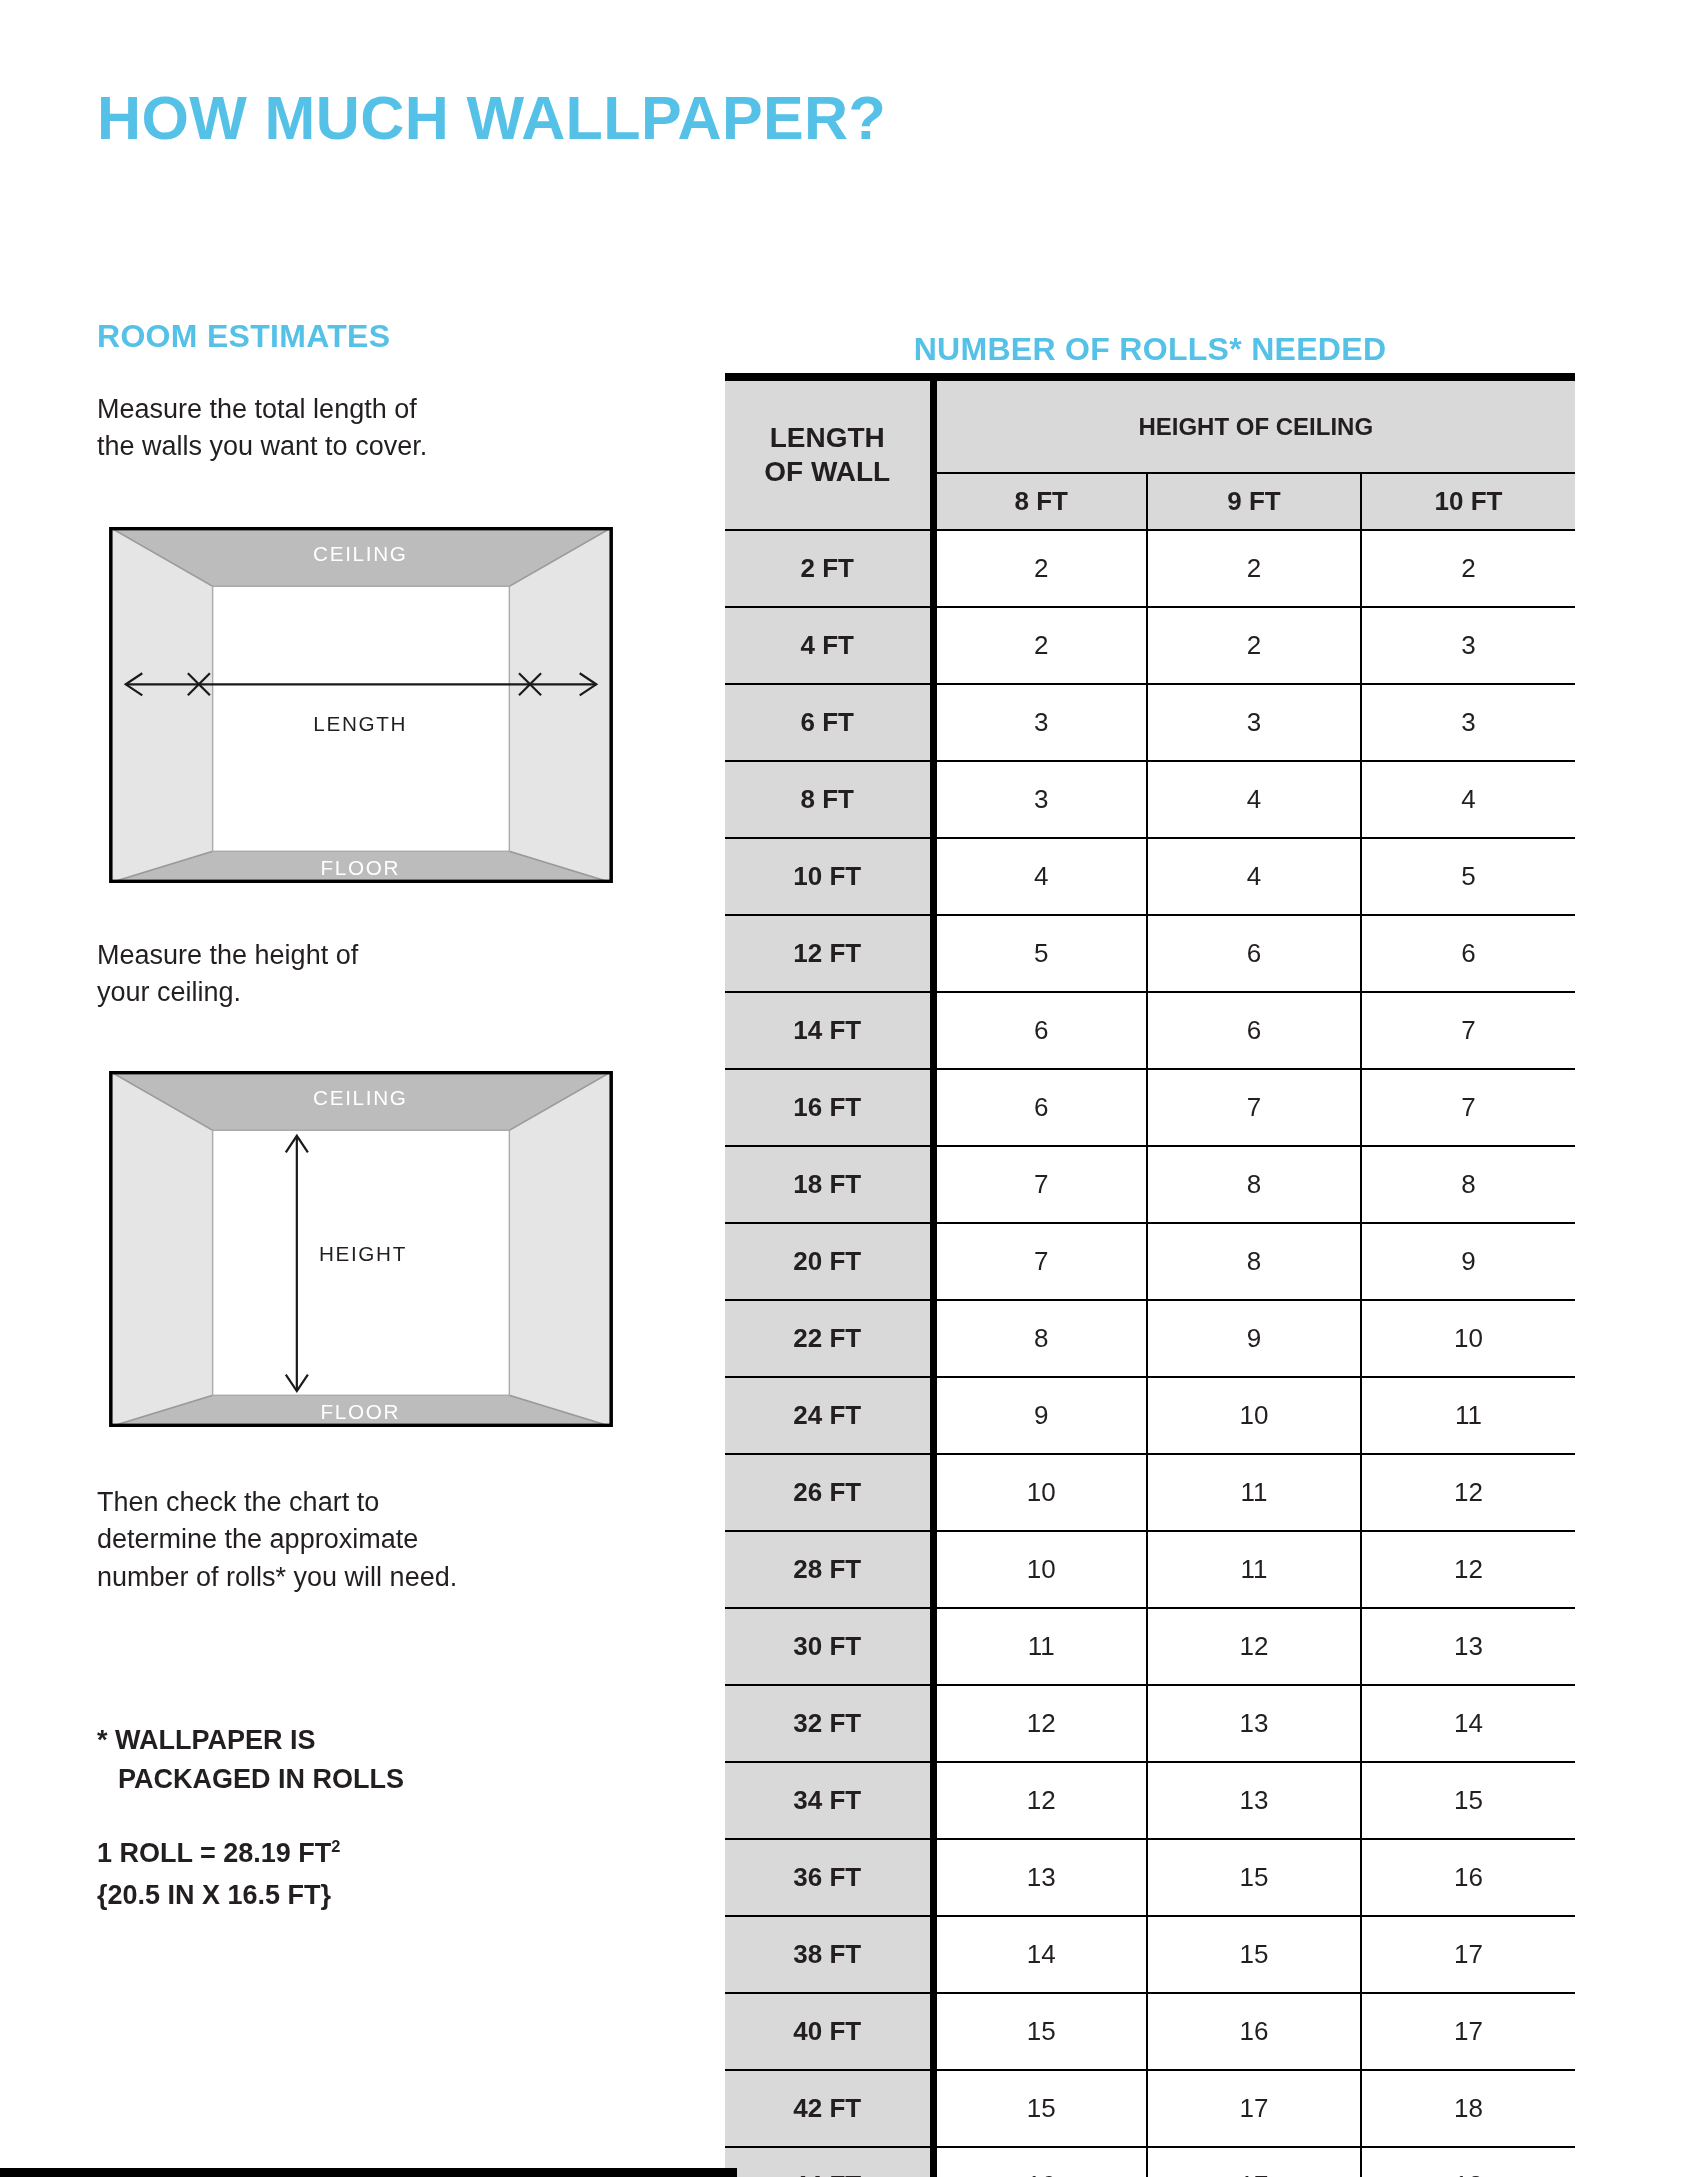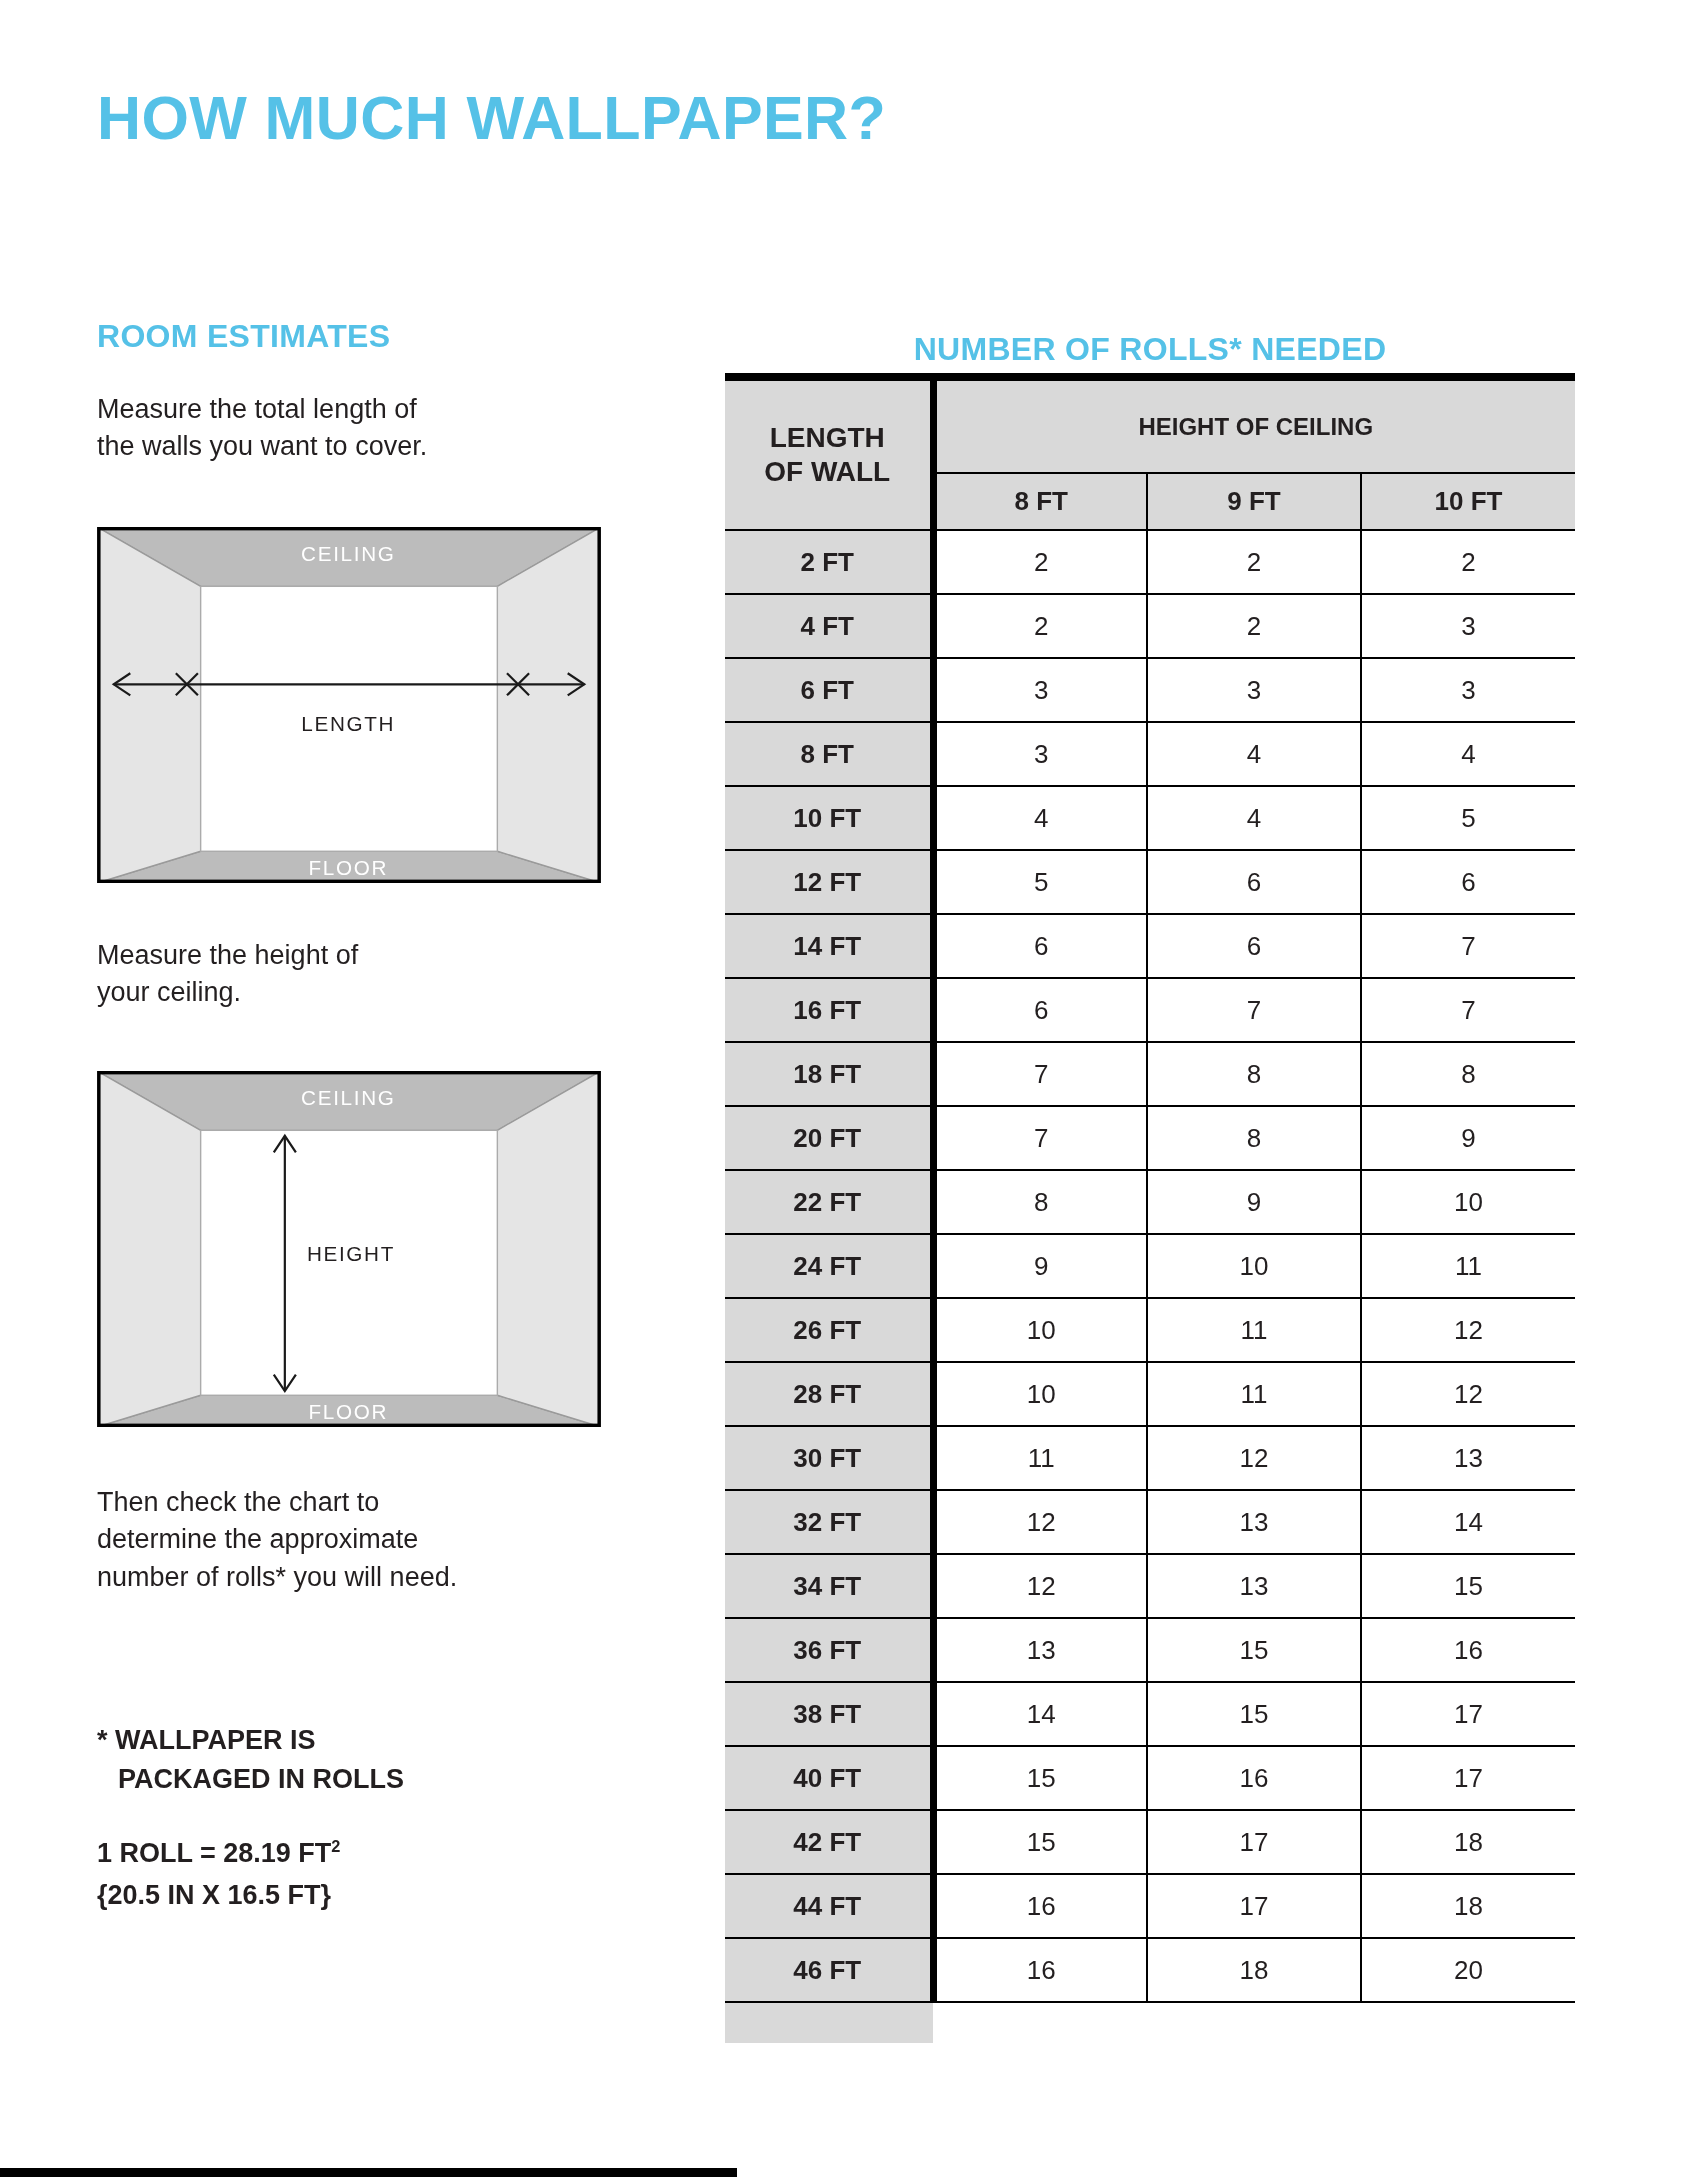--- a/index.html
+++ b/index.html
@@ -29,21 +29,21 @@
   }
   .step1 { left:97px; top:391px; }
   .step2 { left:97px; top:937px; }
   .step3 { left:97px; top:1484px; }
 
   .footnote { left:97px; top:1721px; font-size:27px; font-weight:bold; line-height:1.45; }
   .footnote .indent { padding-left:21px; }
   .roll-info { left:97px; top:1833px; font-size:27px; font-weight:bold; line-height:1.55; }
   .roll-info sup { font-size:16.4px; vertical-align:super; }
 
-  .diagram { width:504px; height:320px; }
+  .diagram { width:504px; height:320px;margin-left:12px; }
   .diagram-1 { left:97px; top:527px; }
   .diagram-2 { left:97px; top:1071px; }
   svg text { font-family:"Liberation Sans", sans-serif; }
   .svg-room-label { font-size:15px; letter-spacing:1.2px; fill:#ffffff; }
   .svg-dim-label  { font-size:15px; letter-spacing:1.2px; fill:#231F20; }
 
   .table-wrap { left:725px; top:373px; width:850px; }
   table.rolls-table {
     border-collapse:collapse; table-layout:fixed; width:850px;
     border-top:8.6px solid #000;
@@ -59,21 +59,21 @@
     background:#D9D9D9; border-bottom:2.6px solid #000;
     font-weight:bold; font-size:24px; height:96px;
   }
   th.ft-header {
     background:#D9D9D9; border-bottom:2.6px solid #000; border-left:2.6px solid #000;
     font-weight:bold; font-size:26px; height:57px;
   }
   th.ft-header:first-of-type { border-left:none; }
   tbody th.rowlabel {
     background:#D9D9D9; border-right:7px solid #000; border-bottom:2.6px solid #000;
-    font-weight:bold; font-size:26px; height:64px;
+    font-weight:bold; font-size:26px; height:77px;
   }
   tbody td {
     border-bottom:2.6px solid #000; border-left:2.6px solid #000;
     font-size:26px; background:#fff;
   }
   .col1-extension { width:208px; height:40px; background:#D9D9D9; }
 
   .footer-bar { left:0; top:2168px; width:737px; height:9.5px; background:#000; }
 </style>
 </head>

